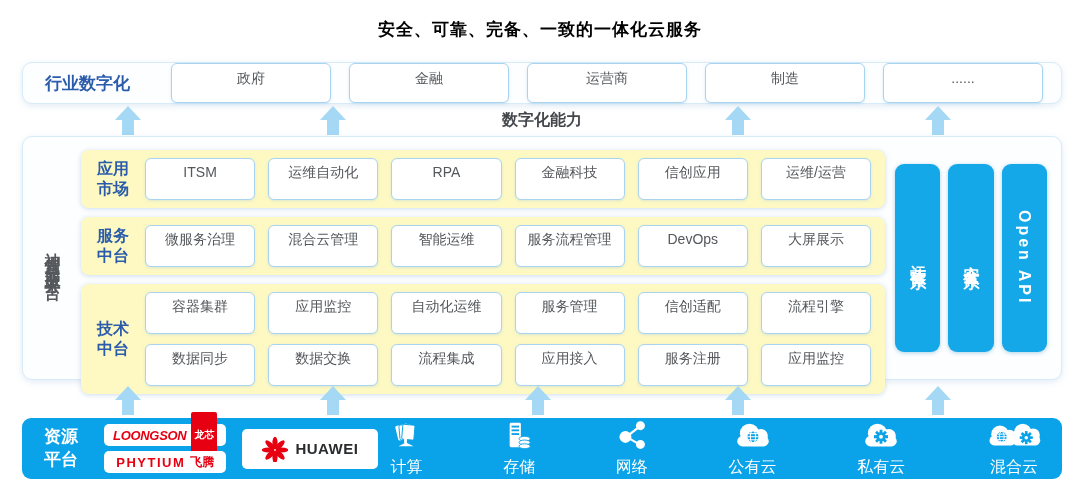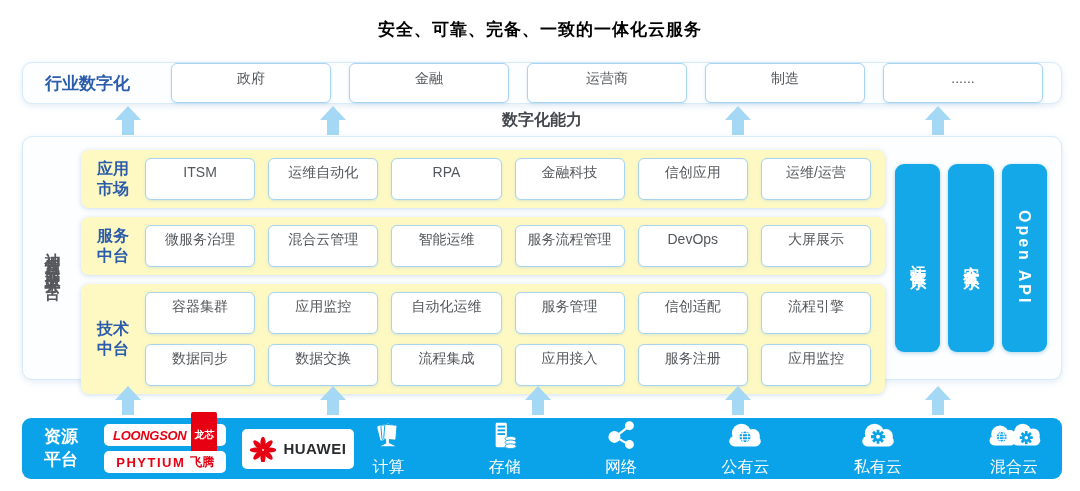--- a/index.html
+++ b/index.html
@@ -112,21 +112,21 @@
   .chip-stack { display:flex; flex-direction:column; gap:5px; margin-right:16px; }
   .chip {
     background:#fff; border-radius:5px; height:22px;
     display:flex; align-items:center; justify-content:center; gap:5px;
     padding:0 9px; white-space:nowrap;
   }
   .loongson-latin { color:#e60012; font-weight:bold; font-style:italic; font-size:13px; letter-spacing:-.3px; }
   .loongson-tag { background:#e60012; color:#fff; font-size:10px; font-weight:bold; padding:16px 3px; border-radius:2px; }
   .phytium-latin { color:#e60012; font-weight:bold; font-size:13px; letter-spacing:1.5px; }
   .phytium-cjk { color:#e60012; font-weight:bold; font-size:12px; }
-  .chip.huawei { height:40px; padding:0 8px; gap:7px; margin-right:18px; }
+  .chip.huawei { height:40px; padding:0 20px; gap:7px; margin-right:12px; }
   .huawei-word { color:#2b2c2e; font-weight:bold; font-size:15px; letter-spacing:.5px; }
 
   .resource-items { flex:1; display:flex; align-items:center; justify-content:space-between; }
   .resource-item { display:flex; align-items:center; gap:7px; font-size:16px;flex-direction:column; }
   .resource-item svg { display:block; }
 </style>
 </head>
 <body>
 
 <div class="canvas">

